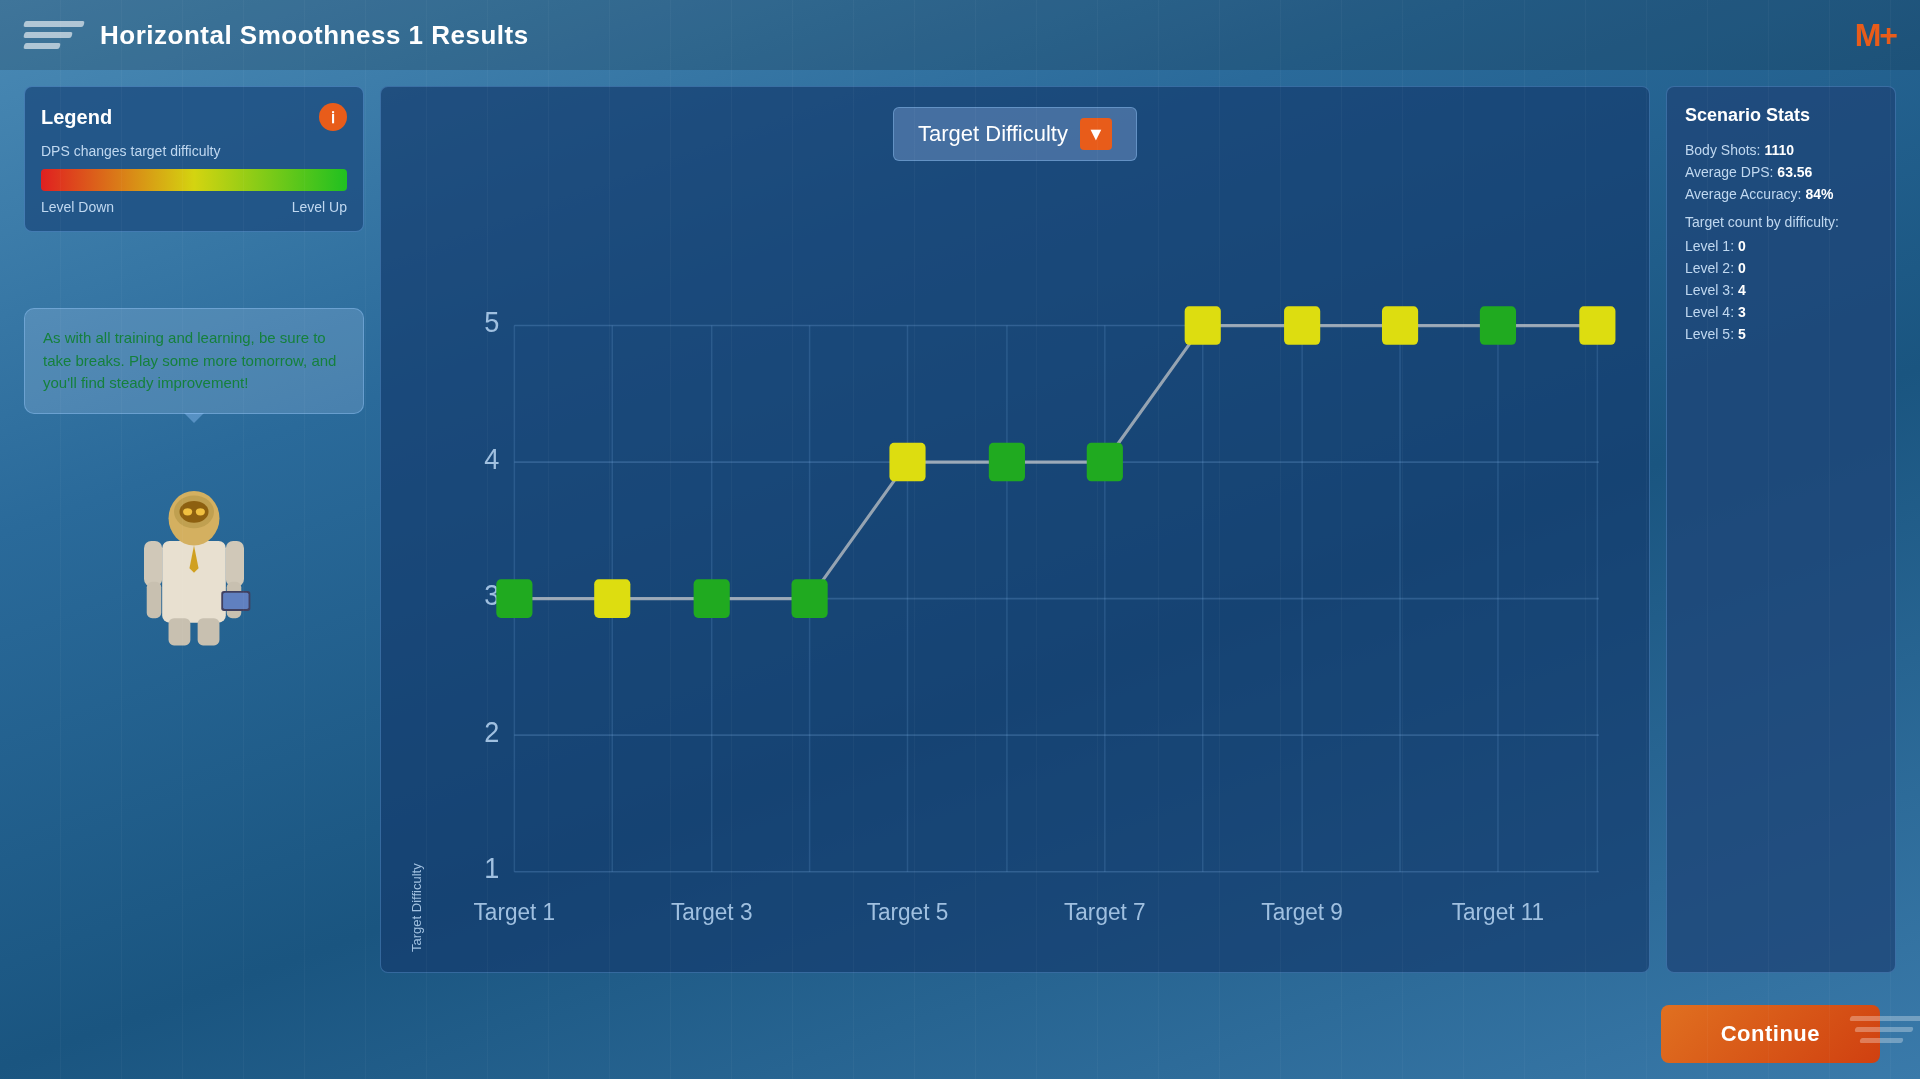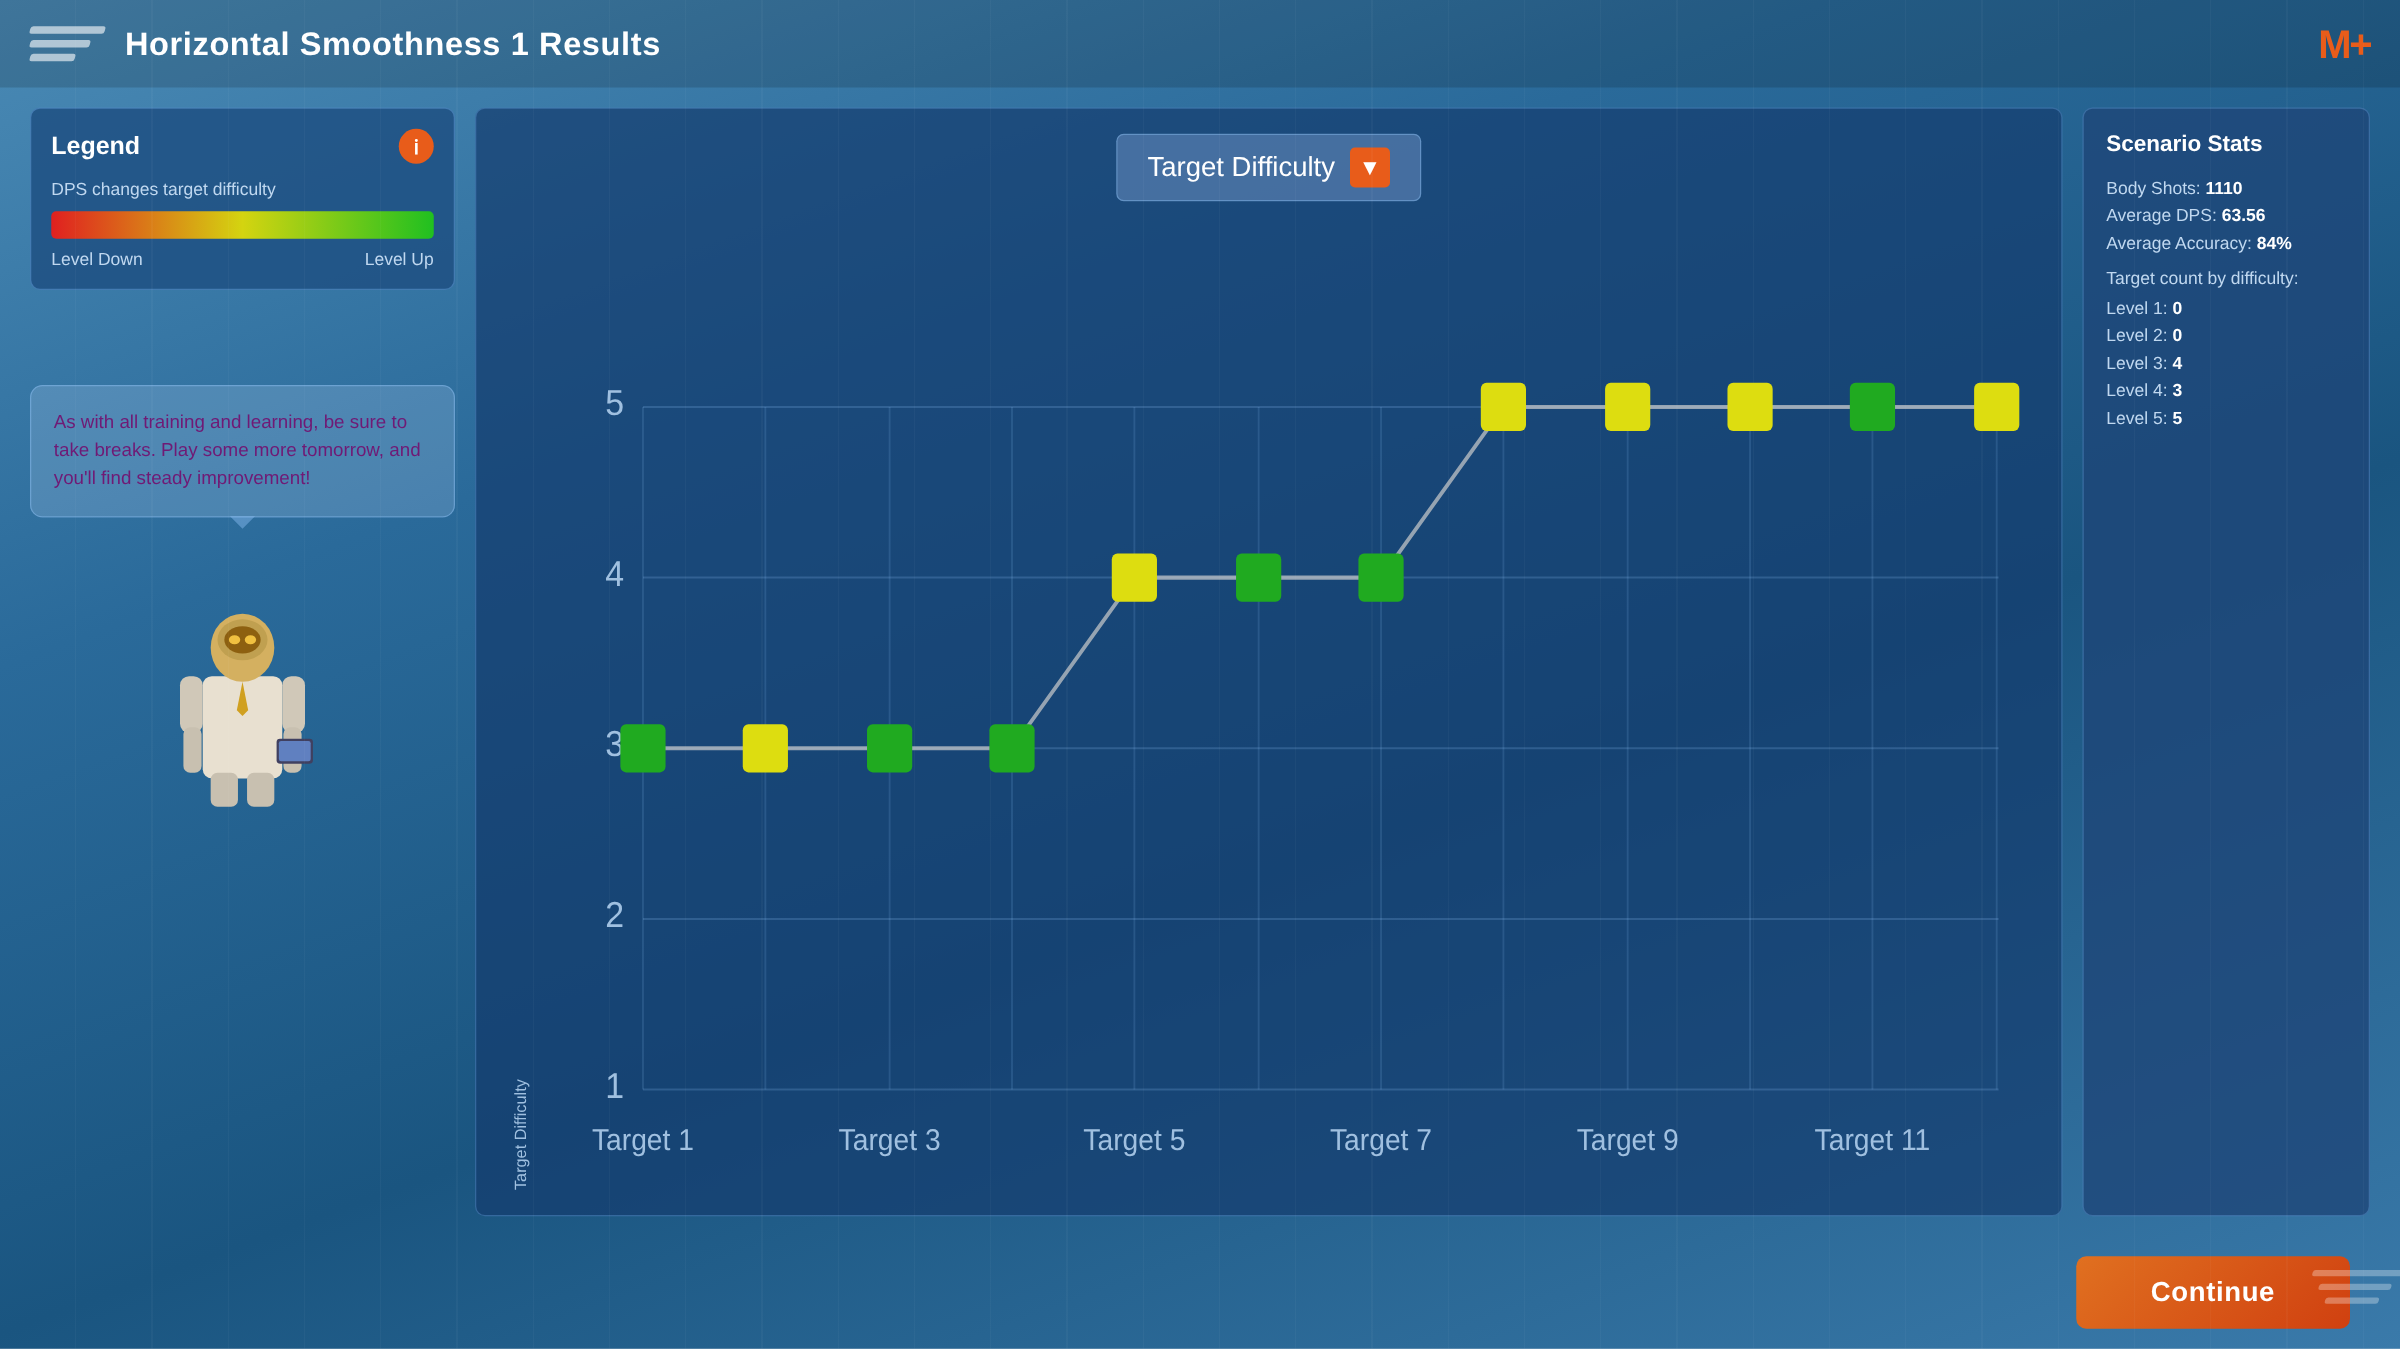--- a/index.html
+++ b/index.html
@@ -160,21 +160,21 @@
       position: absolute;
       bottom: -20px;
       left: 50%;
       transform: translateX(-50%);
       border: 10px solid transparent;
       border-top-color: rgba(150, 200, 255, 0.4);
     }
 
     .speech-text {
       font-size: 15px;
-      color: #701a75;
+      color: #15803d;
       line-height: 1.5;
     }
 
     
     .character {
       margin-top: 20px;
       display: flex;
       justify-content: center;
     }
 

